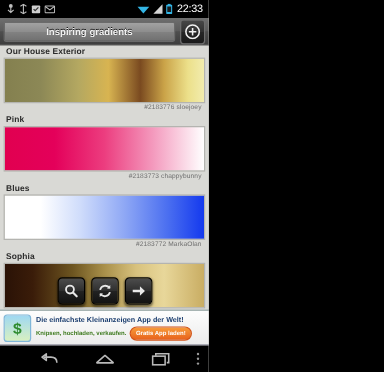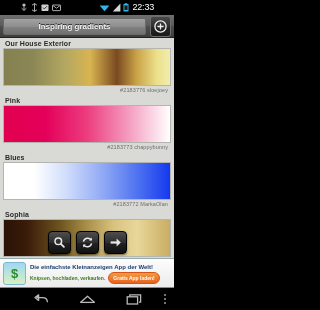--- a/index.html
+++ b/index.html
@@ -6,21 +6,21 @@
   body{
     width:174px;height:310px;overflow:hidden;
     font-family:"Liberation Sans", sans-serif;
     -webkit-font-smoothing:antialiased;
   }
   .phone{position:relative;width:174px;height:310px;background:#d7d7d3;overflow:hidden;}
 
   
   .statusbar{
     height:15px;width:100%;background:#000;display:flex;align-items:center;
-    justify-content:space-between;padding:0 20px;box-sizing:border-box;text-decoration:underline;
+    justify-content:space-between;padding:0 5px;box-sizing:border-box;text-decoration:underline;
   }
   .sb-left{display:flex;align-items:center;gap:3px;}
   .sb-right{display:flex;align-items:center;gap:2px;}
   .sb-icon{display:block;}
   .clock{color:#fff;font-size:9px;line-height:9px;letter-spacing:-0.2px;padding-left:1px;}
 
   
   .actionbar{
     height:23px;width:100%;
     background:linear-gradient(180deg,#6f6f6f 0%,#5b5b5b 48%,#4e4e4e 52%,#3d3d3d 100%);

